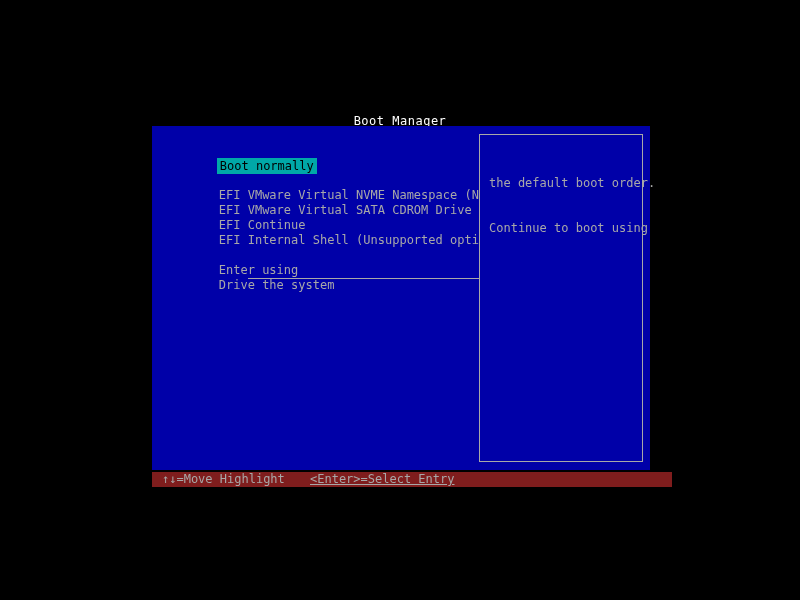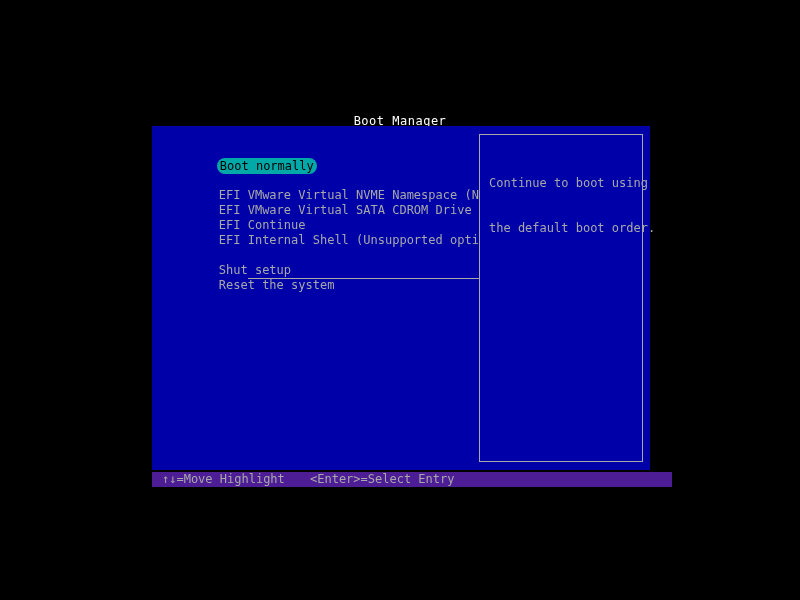--- a/index.html
+++ b/index.html
@@ -75,21 +75,20 @@
   }
 
   .menu-row.selected {
     height: 16px;
     line-height: 16px;
   }
   .menu-row.selected .label {
     background: #00a8a8;
     color: #000000;
     padding: 0 3px 0 3px;
-    border-radius: 8px;
   }
 
   
   #connector {
     position: absolute;
     left: 96px;
     top: 152px;
     width: 330px;
     height: 1px;
     background: #a8a8a8;
@@ -122,25 +121,25 @@
   #hint-bar {
     position: absolute;
     left: 152px;
     top: 472px;
     width: 520px;
     height: 15px;
     font-size: 12px;
     line-height: 15px;
     color: #a8a8a8;
     white-space: pre;
-    background: #4c1d95;
+    background: #7f1d1d;
   }
   .hint-key { color: #a8a8a8; }
   #hint-1 { position: absolute; left: 10px; top: 0; }
-  #hint-2 { position: absolute; left: 158px; top: 0; }
+  #hint-2 { position: absolute; left: 158px; top: 0; text-decoration: underline; }
 </style>
 </head>
 <body>
 
 <div id="screen">
 
   <div id="title-bar">Boot Manager</div>
 
   <div id="panel">
 
@@ -168,36 +167,36 @@
 
       <div class="menu-row">
         <span class="label">EFI Internal Shell (Unsupported option)</span>
       </div>
 
       <div class="menu-row spacer">
         <span class="label"></span>
       </div>
 
       <div class="menu-row">
-        <span class="label">Shut setup</span>
-      </div>
-
-      <div class="menu-row">
-        <span class="label">Reset the system</span>
+        <span class="label">Enter using</span>
+      </div>
+
+      <div class="menu-row">
+        <span class="label">Drive the system</span>
       </div>
 
 
     </div>
 
     <div id="connector"></div>
 
     <div id="help-box">
       <div id="help-text">
+        <div>the default boot order.</div>
         <div>Continue to boot using</div>
-        <div>the default boot order.</div>
       </div>
     </div>
 
   </div>
 
   <div id="hint-bar">
     <span id="hint-1" class="hint-key">↑↓=Move Highlight</span>
     <span id="hint-2" class="hint-key">&lt;Enter&gt;=Select Entry</span>
   </div>
 

